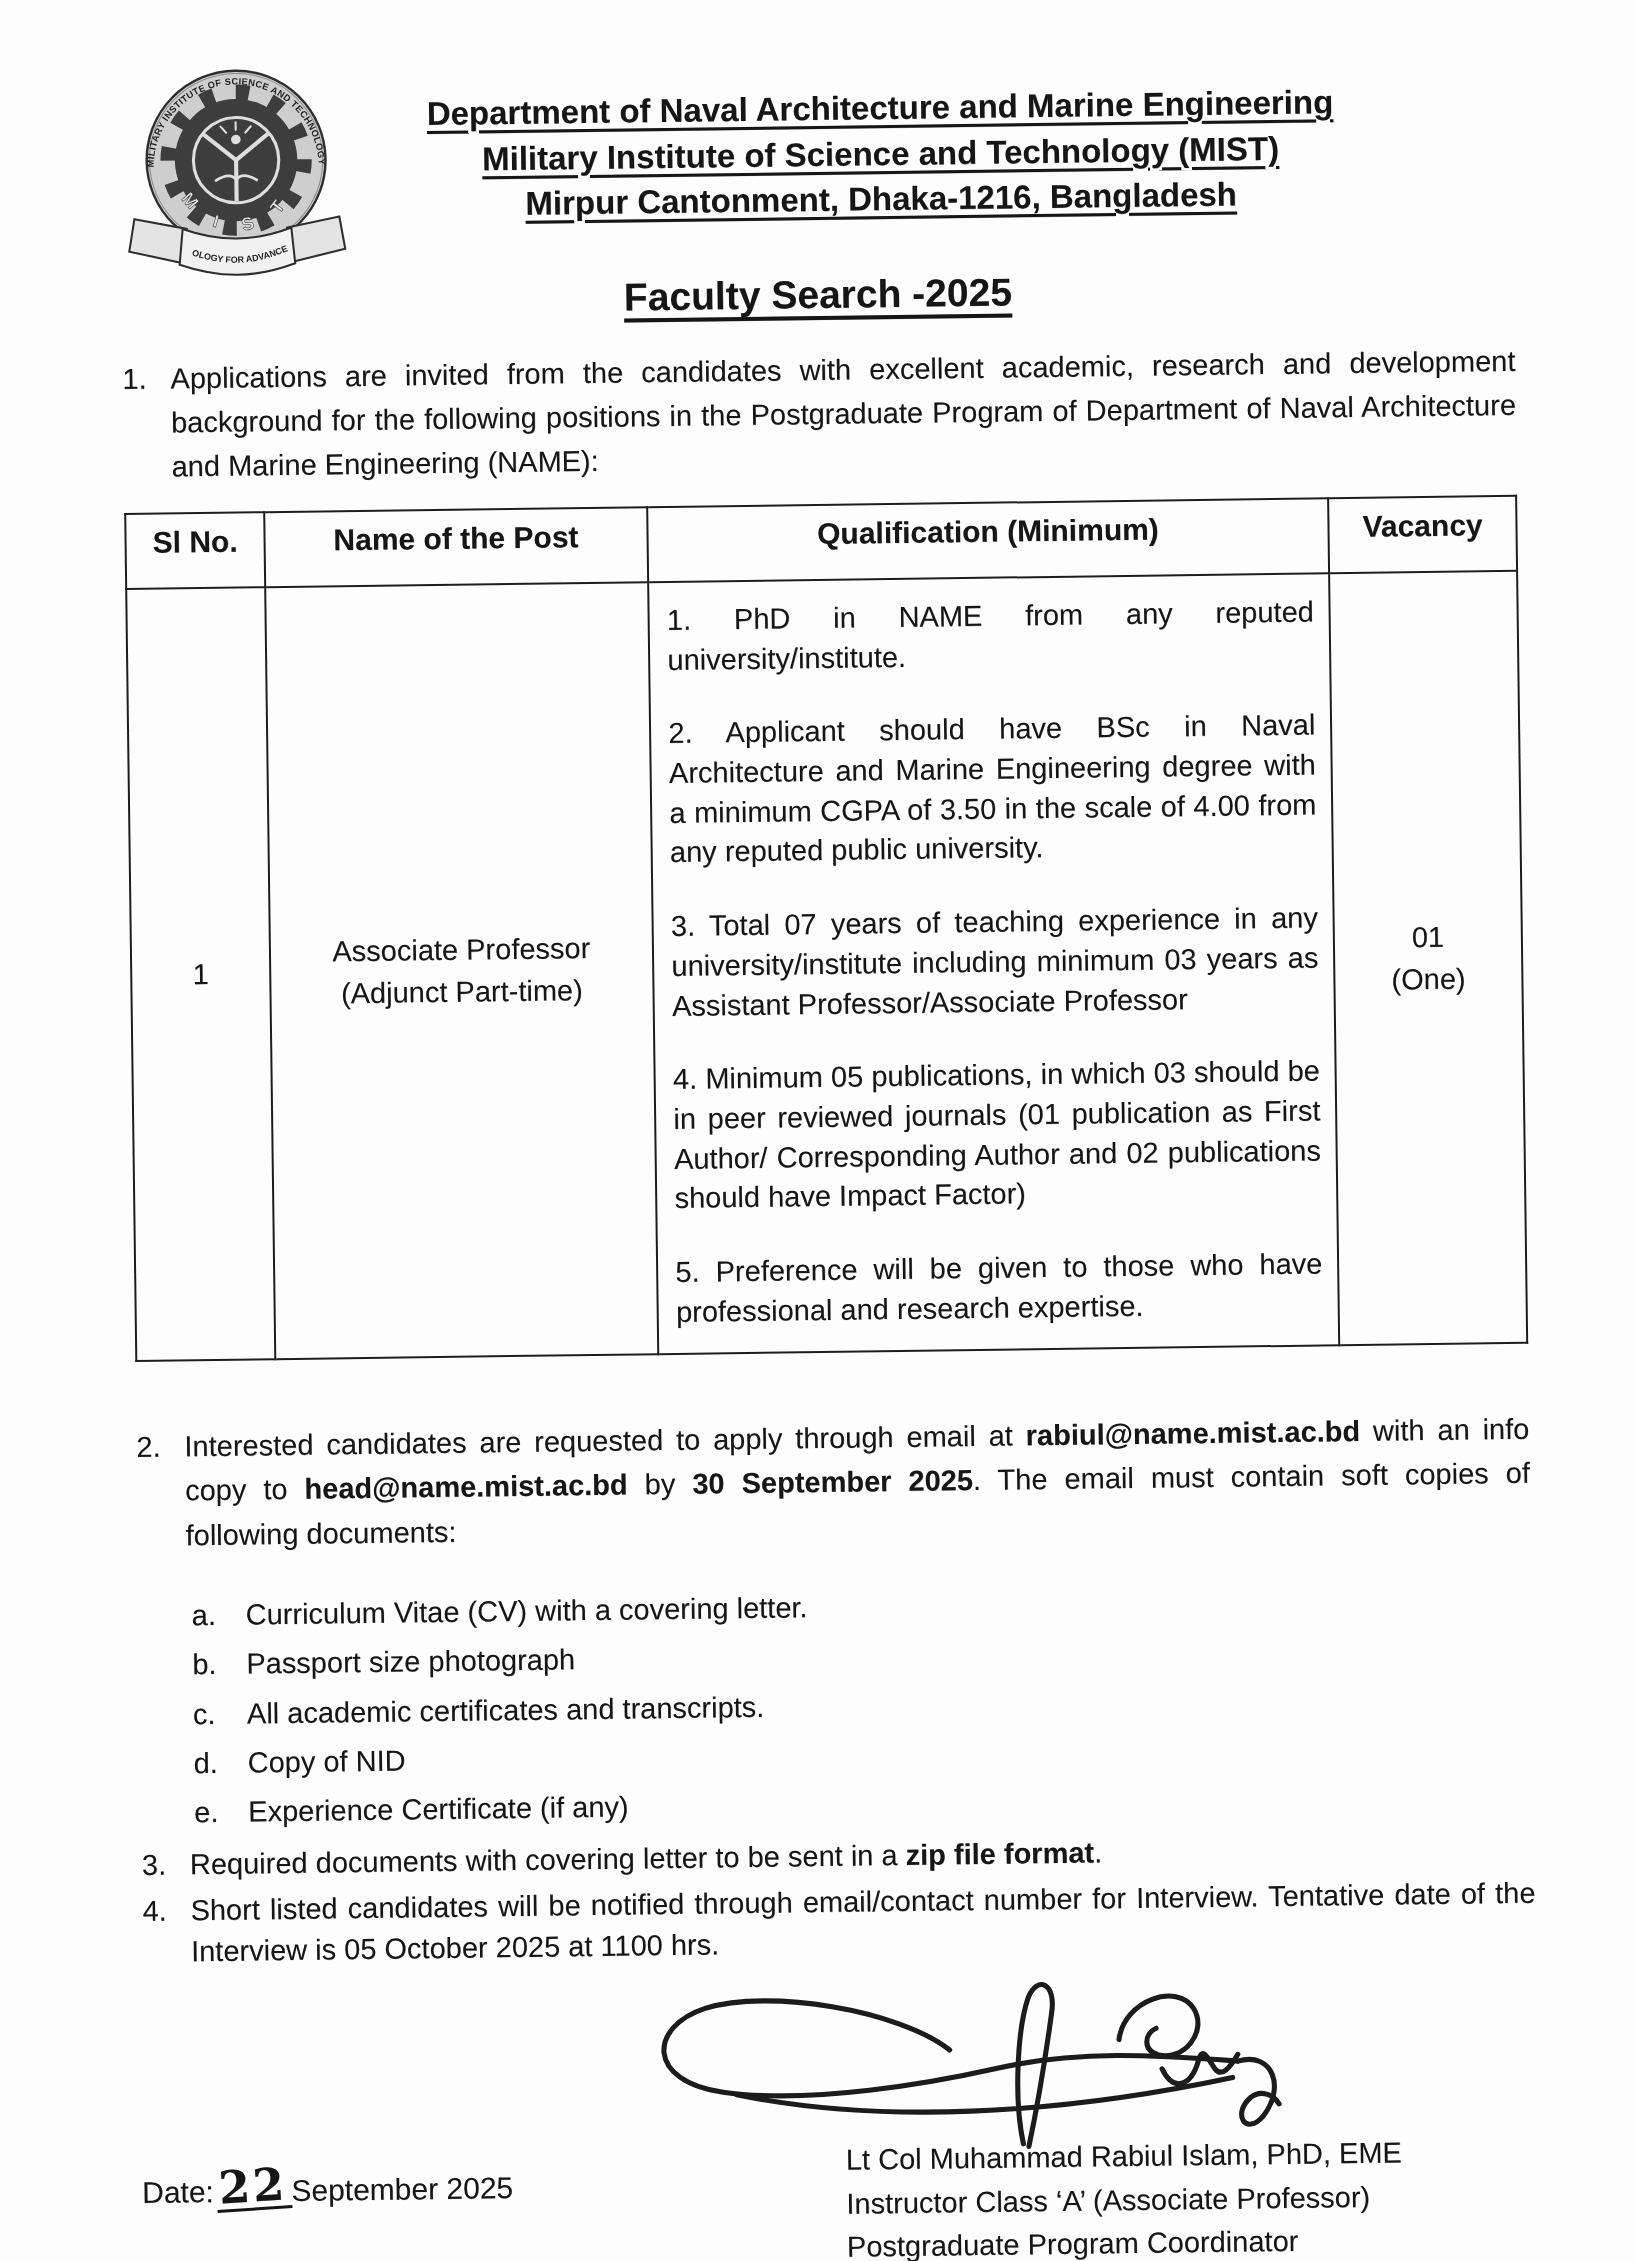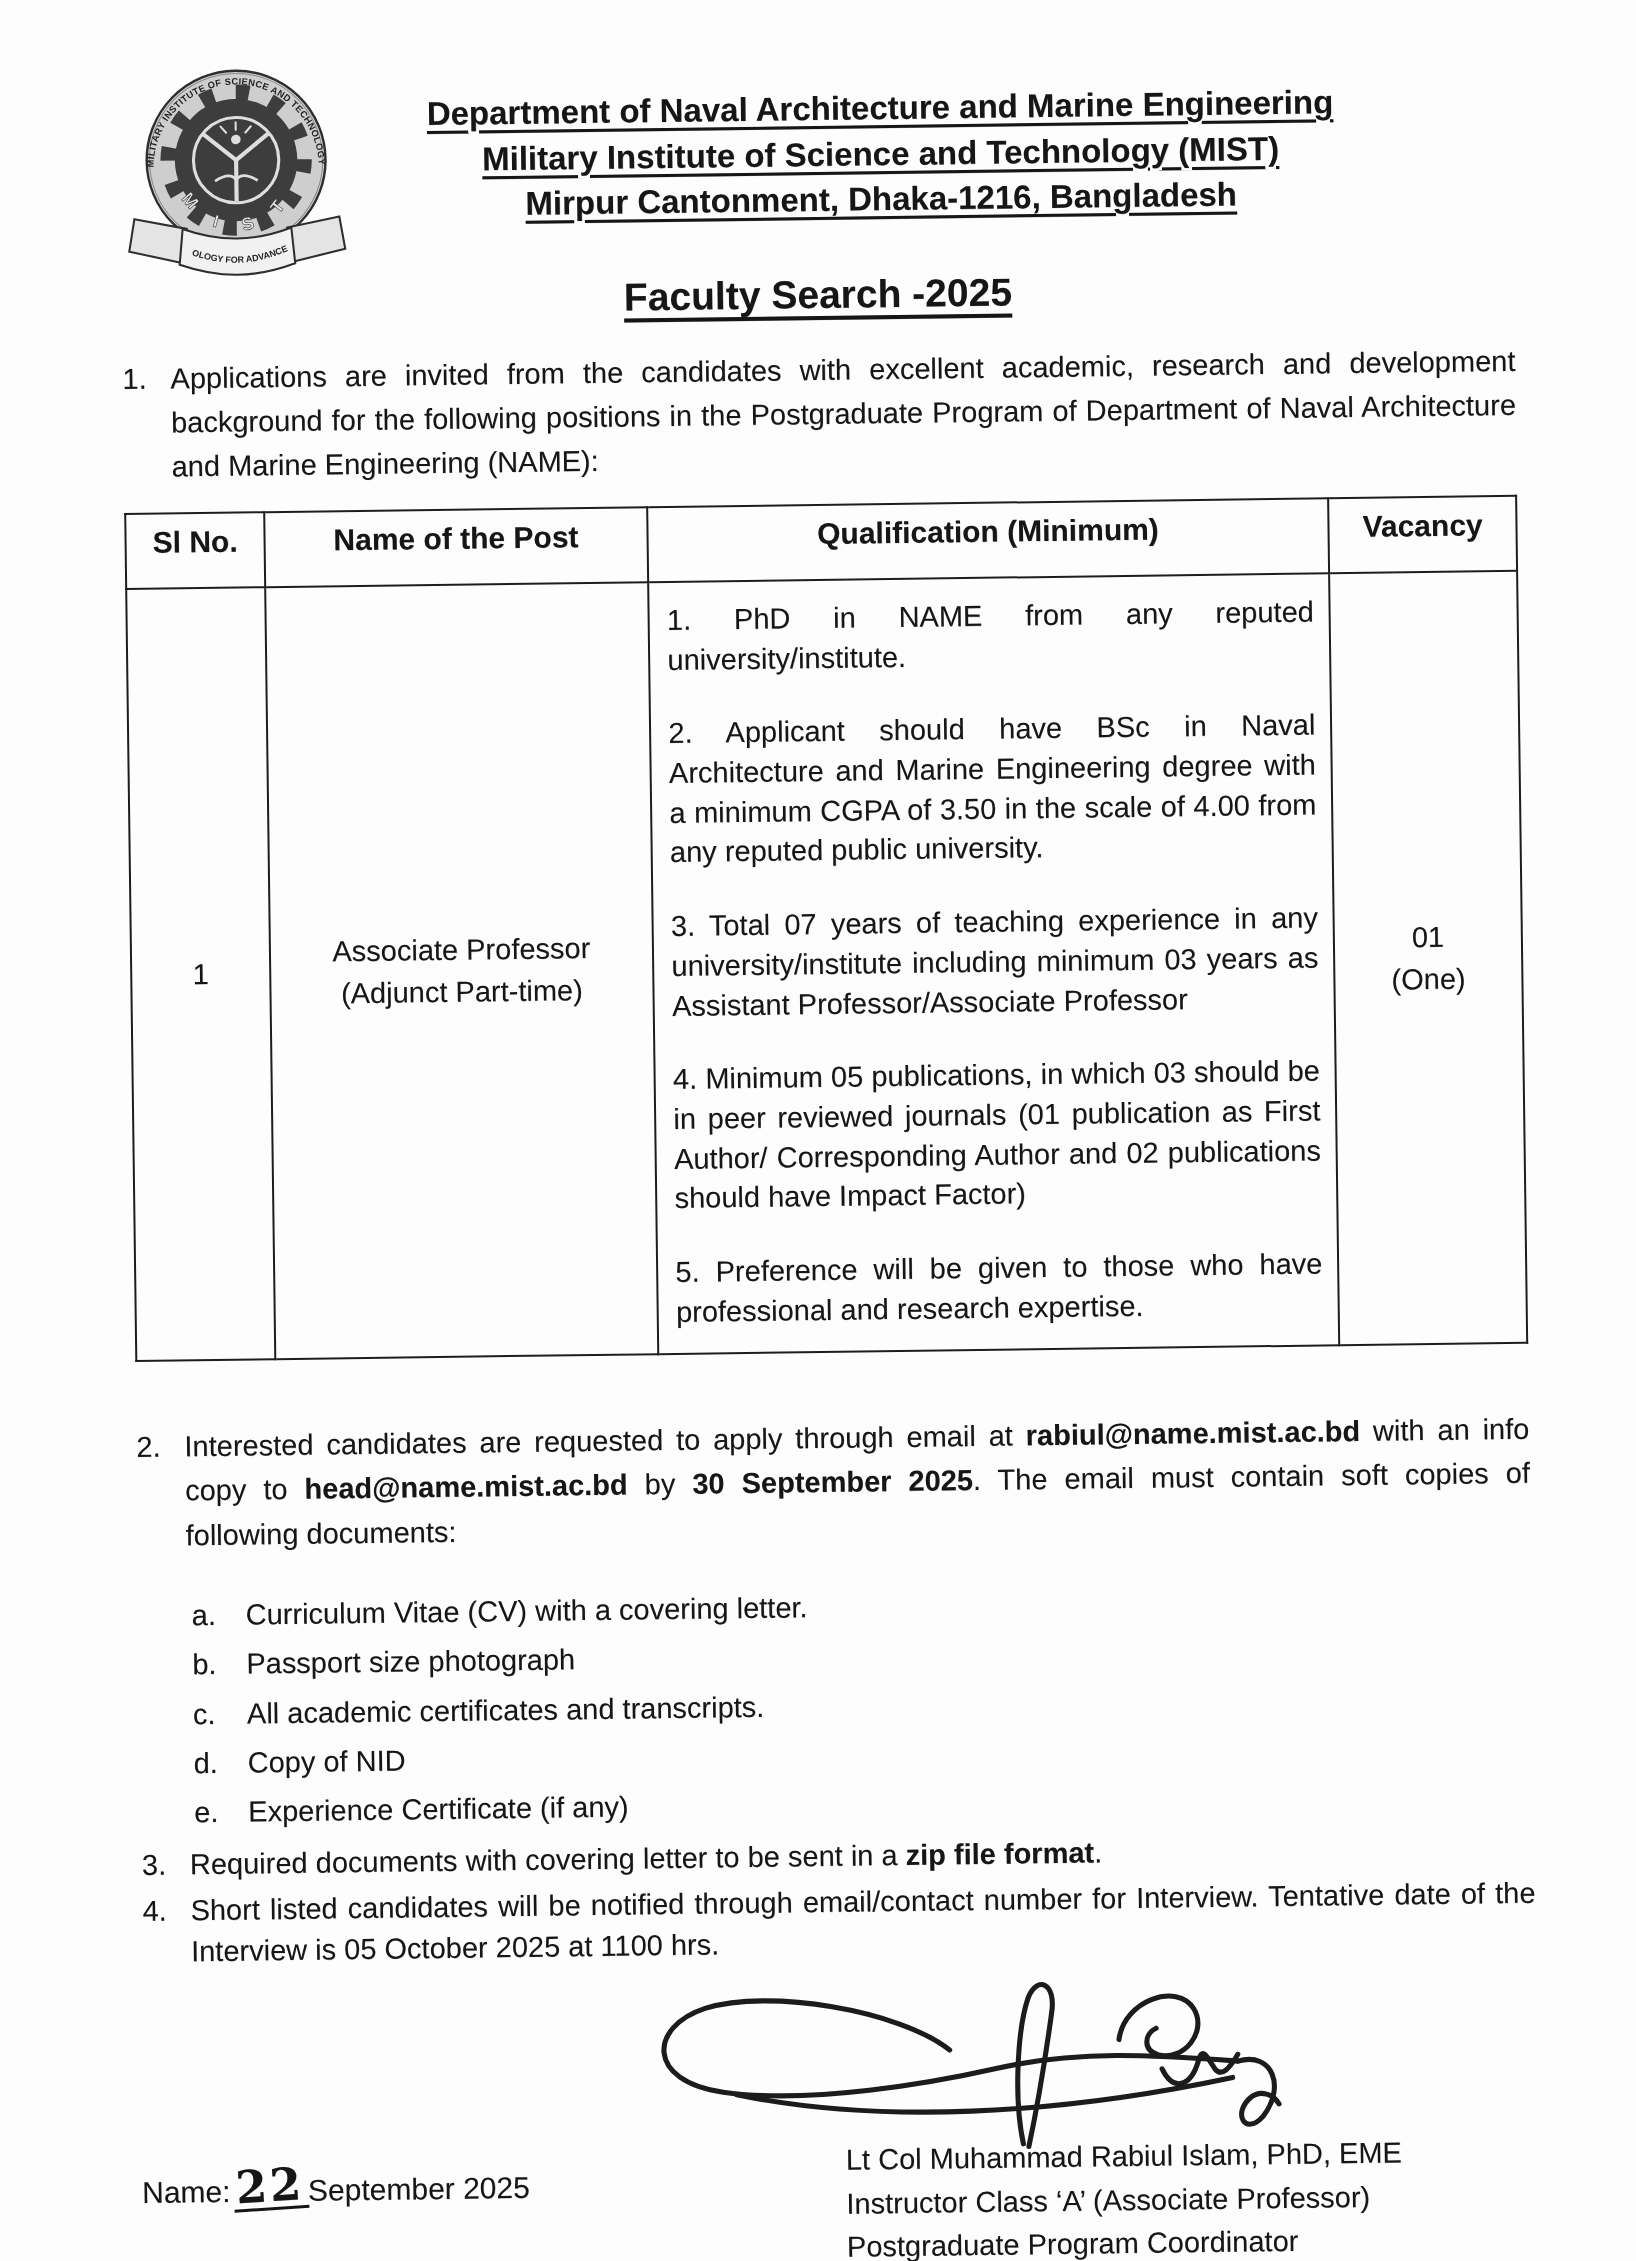--- a/index.html
+++ b/index.html
@@ -201,21 +201,21 @@
             <path d="M 455,110 C 380,50 190,16 95,44 C 12,70 6,150 120,168 C 250,188 430,158 525,138 C 645,112 760,122 880,132"></path>
             <path d="M 562,250 C 548,180 556,78 572,34 C 585,2 614,12 606,58 C 597,118 584,192 570,254"></path>
             <path d="M 140,172 C 350,218 610,208 872,156"></path>
             <path d="M 705,98 C 713,40 792,14 816,54 C 836,88 800,132 762,121 C 740,114 742,90 760,82"></path>
             <path d="M 768,142 C 784,176 810,170 822,130 C 828,108 836,128 846,143 C 856,156 868,142 880,122"></path>
             <path d="M 880,132 C 932,118 950,172 916,214 C 890,243 870,210 898,186 C 913,174 932,182 940,196"></path>
           </g>
         </svg>
 
         <div class="date-line">
-          <span>Name:</span><span class="hand-day">22</span><span>September 2025</span>
+          <span>Date:</span><span class="hand-day">22</span><span>September 2025</span>
         </div>
 
         <div class="sign-block">
           <div>Lt Col Muhammad Rabiul Islam, PhD, EME</div>
           <div>Instructor Class ‘A’ (Associate Professor)</div>
           <div>Postgraduate Program Coordinator</div>
         </div>
       </div>
 
     </div>

